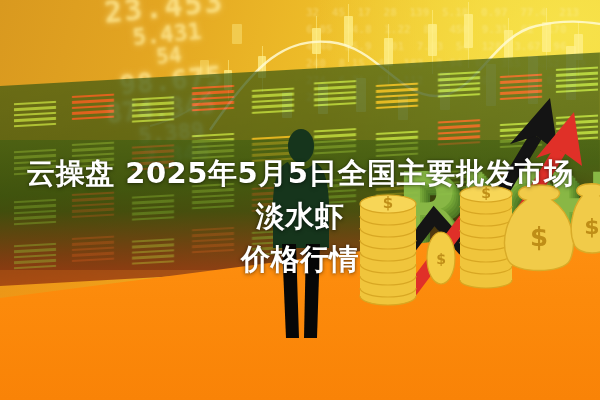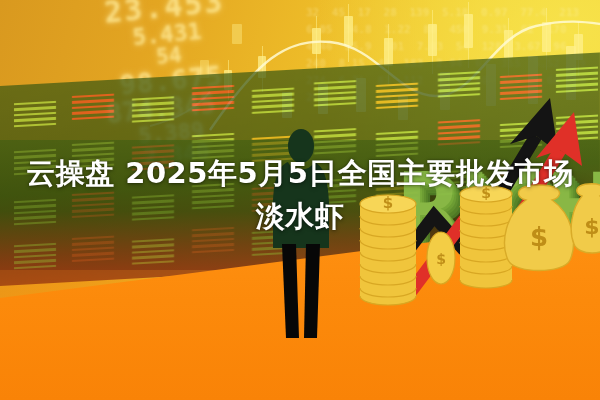--- a/index.html
+++ b/index.html
@@ -306,15 +306,16 @@
 
     <g>
       <path d="M242,38 C236,36 235,31 240,28 C246,25 258,25 262,28 C266,31 265,36 260,38
                C272,50 276,72 271,86 C266,98 238,98 234,86 C228,72 232,50 242,38 Z" fill="#f1cb49" stroke="#d9ab28" stroke-width="1.4"></path>
       <text x="252" y="76" text-anchor="middle" font-size="22" font-weight="bold" fill="#bf8e17" font-family="DejaVu Sans, sans-serif">$</text>
     </g>
   </svg>
 
   <div class="title">
     <span class="l1">云操盘 2025年5月5日全国主要批发市场淡水虾</span>
+    <span class="l2">价格行情</span>
   </div>
 
 </div>
 
 </body></html>

